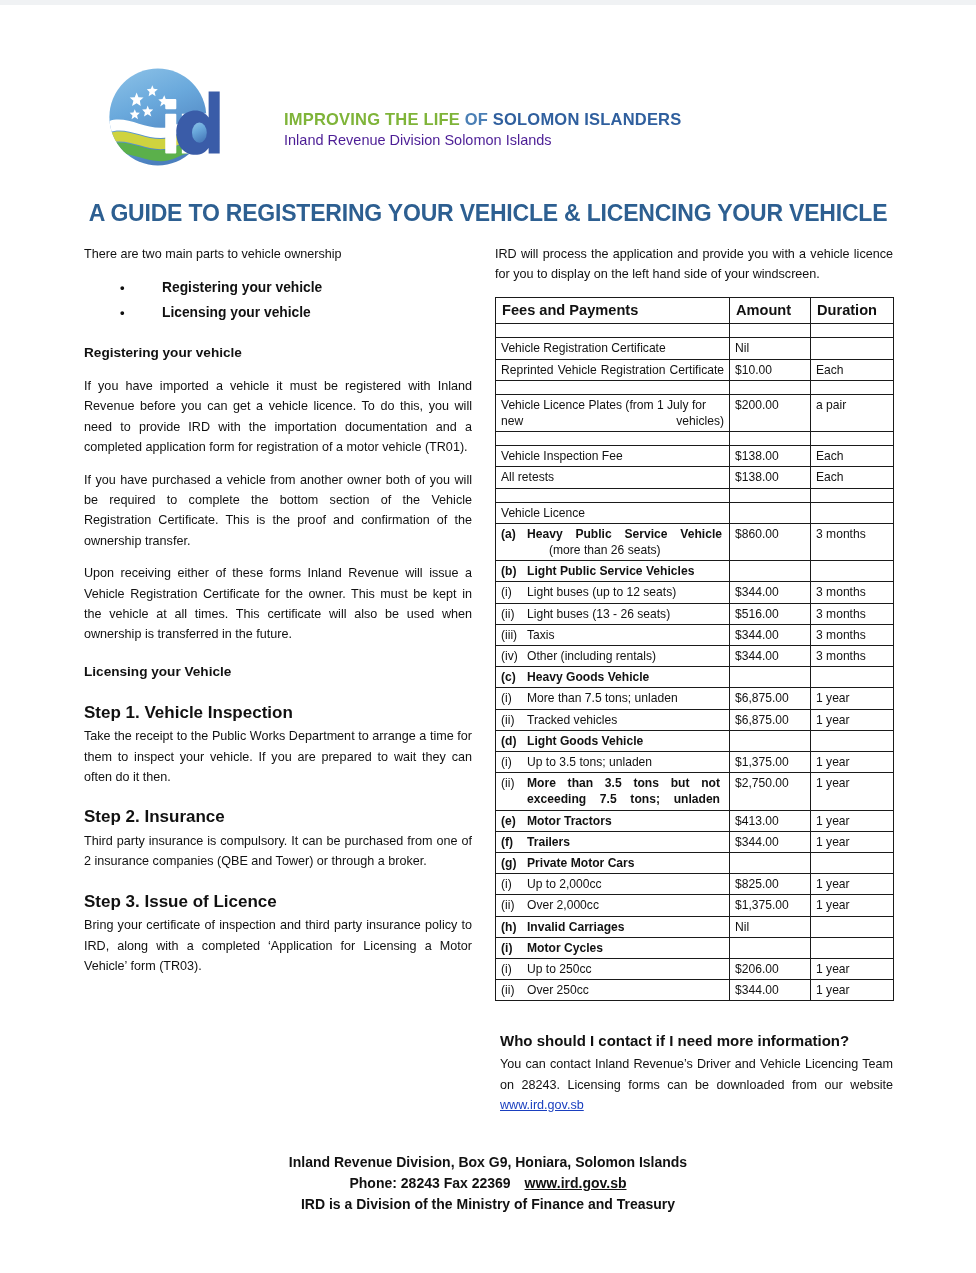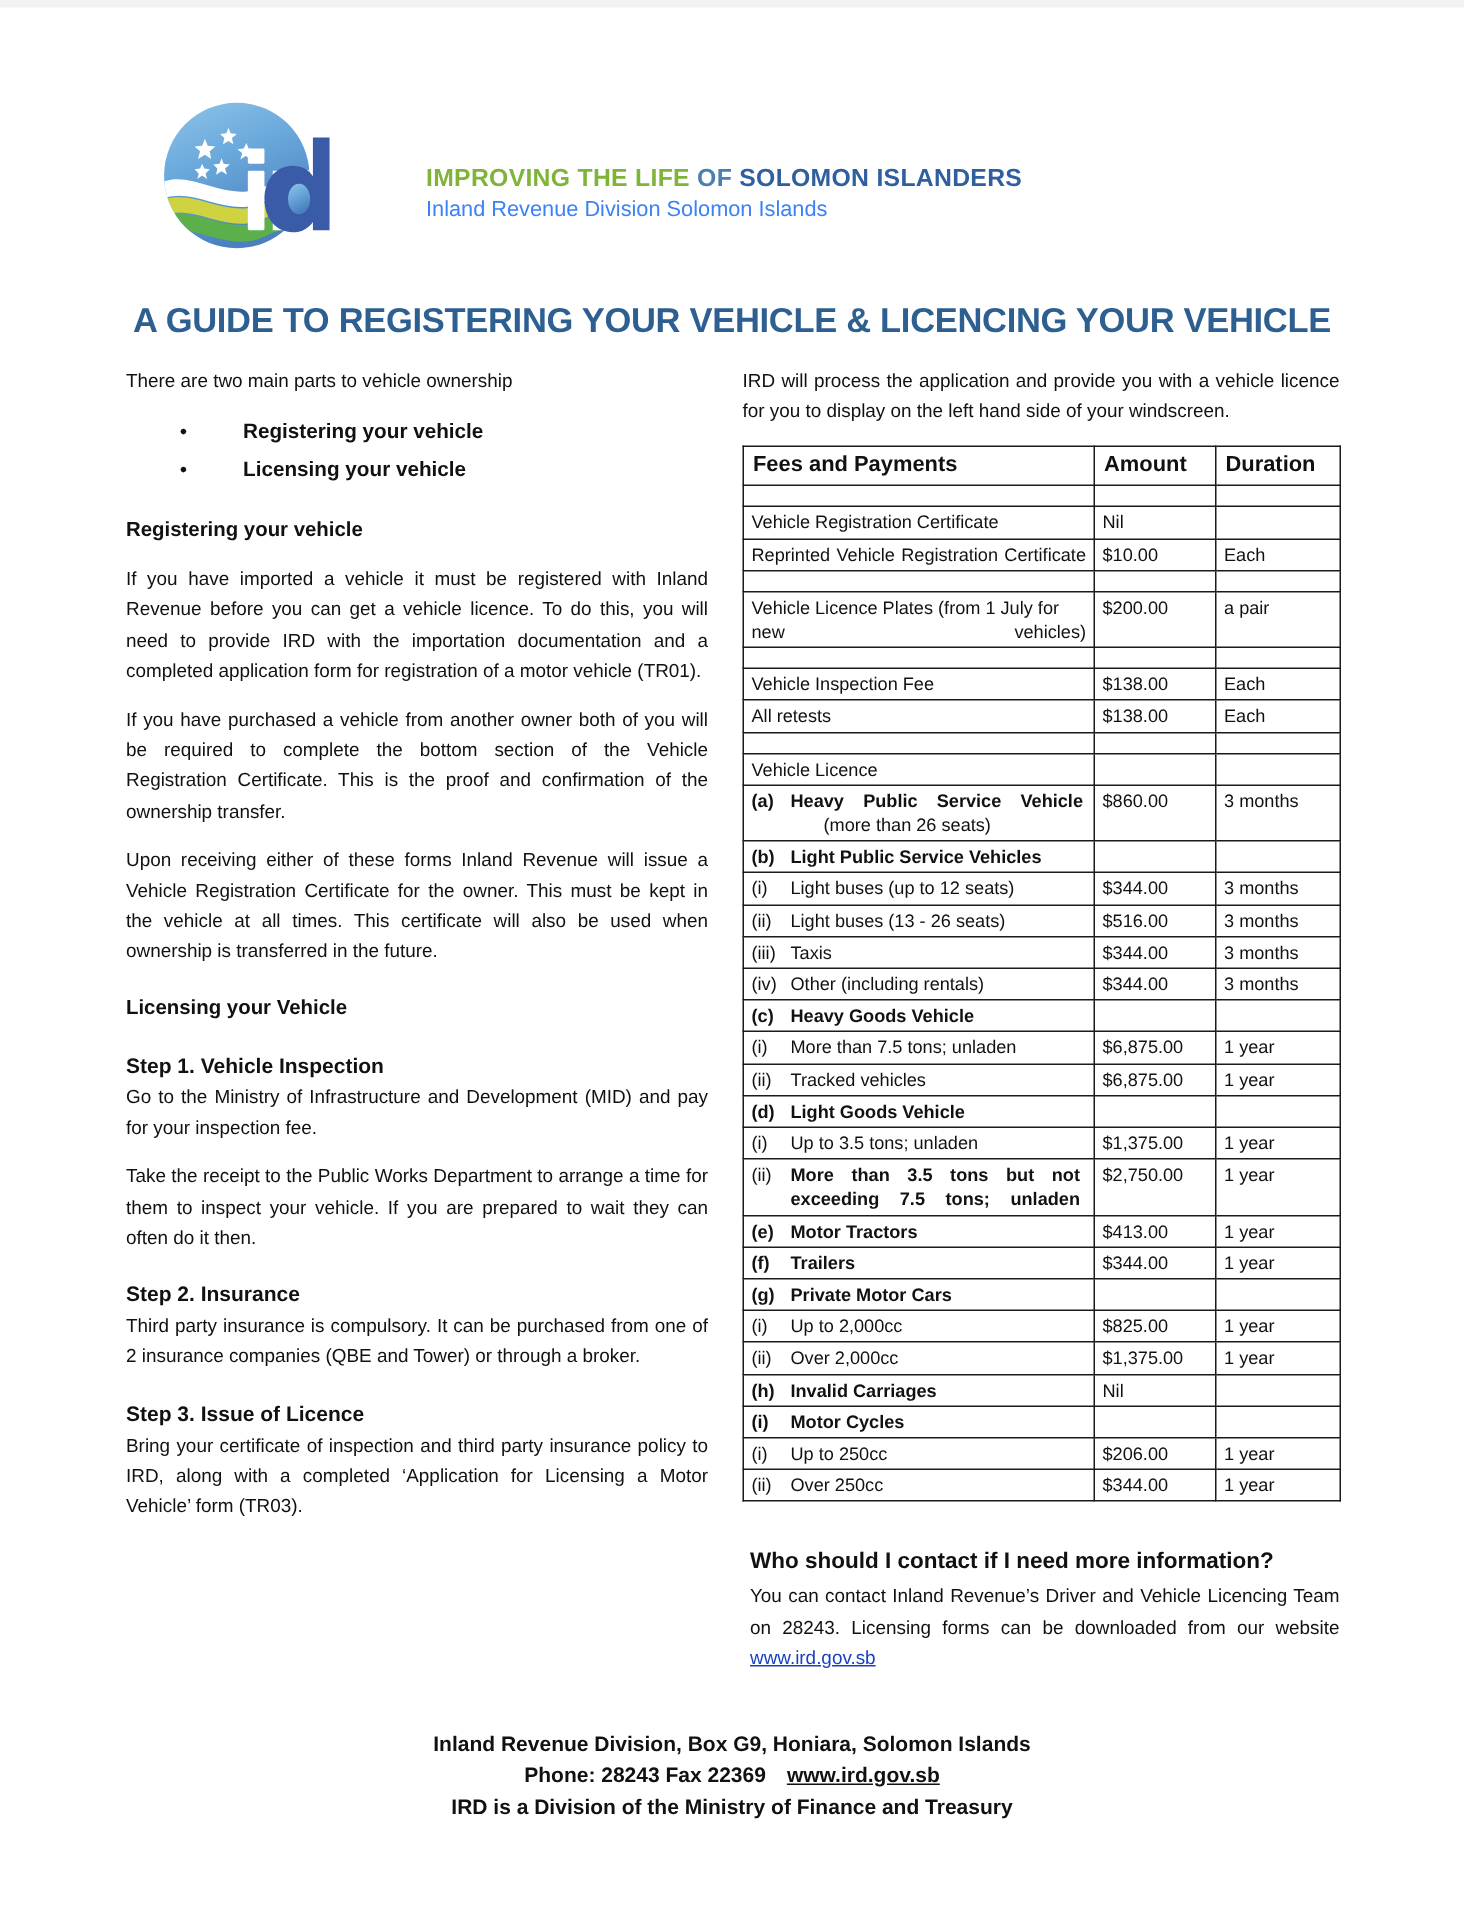--- a/index.html
+++ b/index.html
@@ -54,21 +54,21 @@
     font-weight: bold;
     letter-spacing: 0.2px;
     line-height: 1.15;
     white-space: nowrap;
   }
   .tag-green { color: #7fb439; }
   .tag-mid   { color: #4a7fb5; }
   .tag-blue  { color: #2f5f9e; }
   .subtagline {
     font-size: 14.5px;
-    color: #3b82f6;
+    color: #4c1d95;
     margin-top: 3px;
     white-space: nowrap;
     font-weight: 500;
   }
 
   
   .doc-title {
     position: absolute;
     left: 0;
     top: 200px;
@@ -99,21 +99,21 @@
     line-height: 1.62;
     text-align: justify;
   }
   .col-left p, .col-right p { margin: 0 0 12px 0; }
   h3.section {
     font-size: 13.6px;
     font-weight: bold;
     margin: 16px 0 12px 0;
   }
   h4.step {
-    font-size: 14px;
+    font-size: 17px;
     font-weight: bold;
     margin: 16px 0 0 0;
     text-align: left;
   }
   ul.bullets {
     margin: 6px 0 6px 0;
     padding-left: 36px;
     list-style: none;
   }
   ul.bullets li {
@@ -261,21 +261,20 @@
     <ul class="bullets">
       <li>Registering your vehicle</li>
       <li>Licensing your vehicle</li>
     </ul>
     <h3 class="section">Registering your vehicle</h3>
     <p>If you have imported a vehicle it must be registered with Inland Revenue before you can get a vehicle licence.  To do this, you will need to provide IRD with the importation documentation and a completed application form for registration of a motor vehicle (TR01).</p>
     <p>If you have purchased a vehicle from another owner both of you will be required to complete the bottom section of the Vehicle Registration Certificate. This is the proof and confirmation of the ownership transfer.</p>
     <p>Upon receiving either of these forms Inland Revenue will issue a Vehicle Registration Certificate for the owner.  This must be kept in the vehicle at all times.  This certificate will also be used when ownership is transferred in the future.</p>
     <h3 class="section">Licensing your Vehicle</h3>
     <h4 class="step">Step 1. Vehicle Inspection</h4>
-    <p>Go to the Ministry of Infrastructure and Development (MID) and pay for your inspection fee.</p>
     <p>Take the receipt to the Public Works Department to arrange a time for them to inspect your vehicle.  If you are prepared to wait they can often do it then.</p>
     <h4 class="step">Step 2. Insurance</h4>
     <p>Third party insurance is compulsory.  It can be purchased from one of 2 insurance companies (QBE and Tower) or through a broker.</p>
     <h4 class="step">Step 3. Issue of Licence</h4>
     <p>Bring your certificate of inspection and third party insurance policy to IRD, along with a completed ‘Application for Licensing a Motor Vehicle’ form (TR03).</p>
   </div>
 
   <div class="col-right">
     <p>IRD will process the application and provide you with a vehicle licence for you to display on the left hand side of your windscreen.</p>
 

